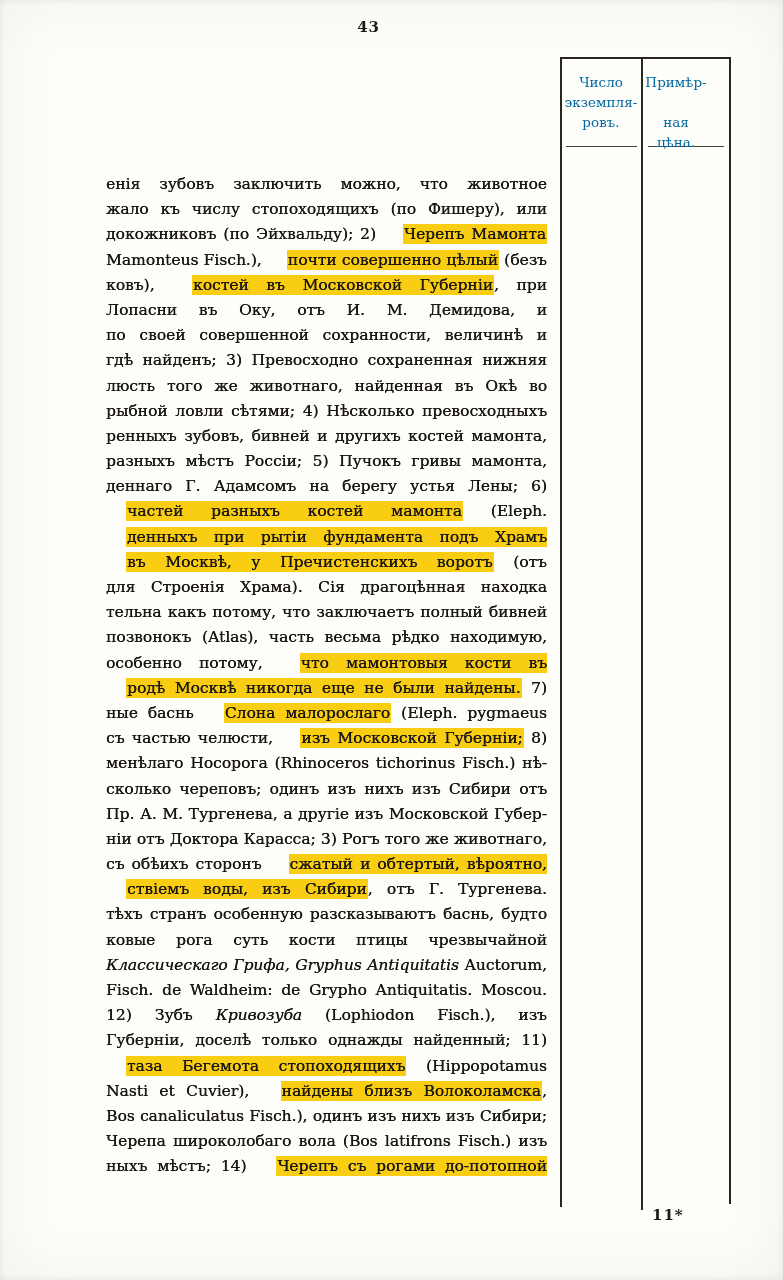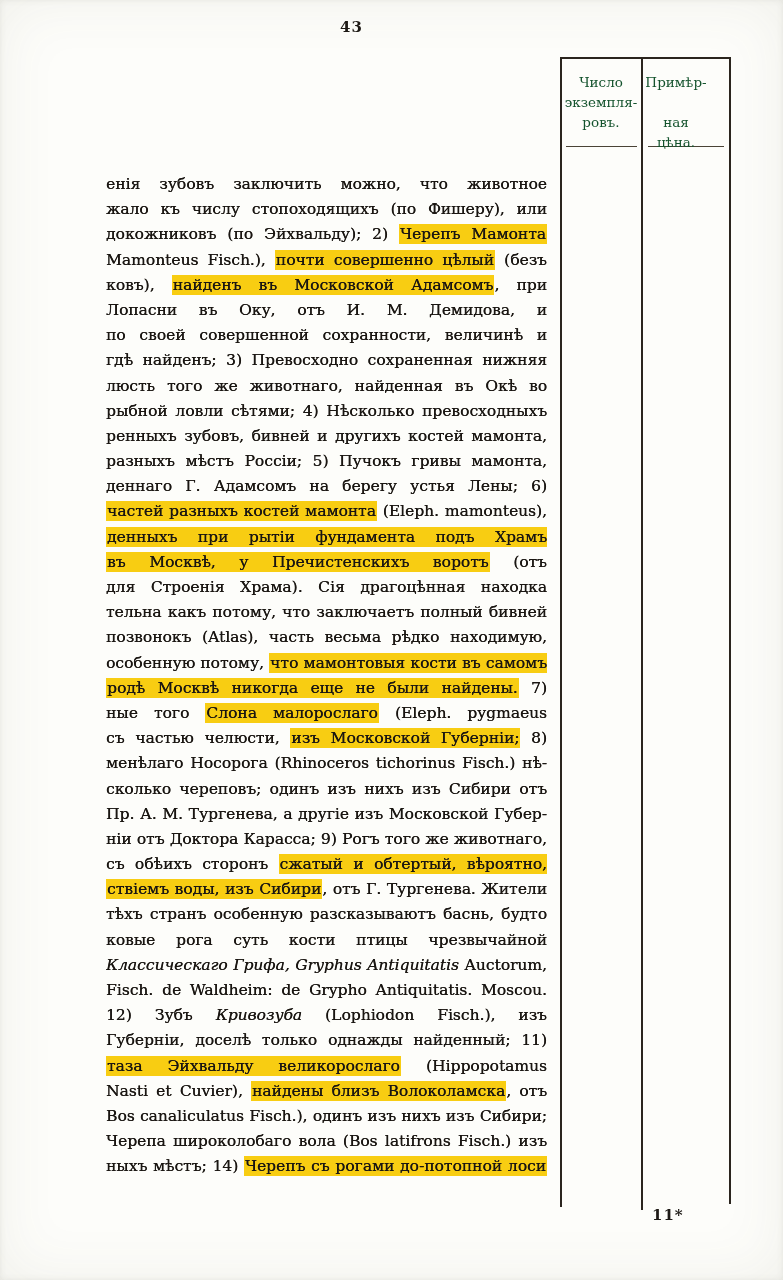--- a/index.html
+++ b/index.html
@@ -7,48 +7,48 @@
     position:relative;
     width:783px;height:1280px;
     background:#fdfdfa;
     box-shadow:inset 0 0 60px rgba(90,85,70,0.08), inset 0 0 6px rgba(90,85,70,0.10);
     font-family:"DejaVu Serif", serif;
     color:#1d1915;
     overflow:hidden;
   }
   .pagenum{
     position:absolute;left:340px;top:18px;width:40px;
-    text-align:left;font-size:15px;font-weight:bold;letter-spacing:1px;
+    text-align:right;font-size:15px;font-weight:bold;letter-spacing:1px;
   }
   
   .vline,.hline{position:absolute;background:#2b251e;}
   .v-left {left:560px;top:57px;width:2px;height:1150px;}
   .v-mid  {left:641px;top:57px;width:2px;height:1153px;}
   .v-right{left:729px;top:57px;width:2px;height:1147px;}
   .h-top  {left:560px;top:57px;width:171px;height:2px;}
   .h-div1 {left:566px;top:146px;width:71px;height:1px;background:#4a4336;}
   .h-div2 {left:648px;top:146px;width:76px;height:1px;background:#4a4336;}
   .colhead{
     position:absolute;top:72px;
     font-size:13.5px;line-height:20px;text-align:center;
-    white-space:pre-line;color:#14532d;
+    white-space:pre-line;color:#0369a1;
   }
   .colhead.c1{left:561px;width:80px;}
   .colhead.c2{left:643px;width:66px;}
   
   #text-block{
     position:absolute;left:106px;top:172px;width:441px;
     font-size:15.5px;color:#1a1612;
     text-shadow:0.25px 0 0 currentColor;
   }
   .line{
     height:25.2px;line-height:25.2px;overflow:hidden;
     text-align:justify;text-align-last:justify;
   }
-  .hl{background:var(--hl,#f8cd12);padding:1px 1px;}
+  .hl{background:var(--hl,#f8cd12);padding:1px 1px;margin-left:20px;}
   .it{font-style:italic;}
   .sig{
     position:absolute;left:652px;top:1206px;width:60px;
     font-size:15px;font-weight:bold;letter-spacing:1px;
   }
 </style>
 </head>
 <body>
 
 <div id="page">
@@ -68,52 +68,52 @@
     <div class="colhead c2">Примѣр-
 
 ная цѣна.</div>
   </div>
 
   <div id="text-block">
       <div class="line"><span>енія зубовъ заключить можно, что животное принадле-</span></div>
       <div class="line"><span>жало къ числу стопоходящихъ (по Фишеру), или твер-</span></div>
       <div class="line"><span>докожниковъ (по Эйхвальду); 2) </span><span class="hl">Черепъ Мамонта</span></div>
       <div class="line"><span>Mamonteus Fisch.), </span><span class="hl">почти совершенно цѣлый</span><span> (безъ клы-</span></div>
-      <div class="line"><span>ковъ), </span><span class="hl">найденъ въ Московской Адамсомъ</span><span>, при впаденіи</span></div>
+      <div class="line"><span>ковъ), </span><span class="hl">костей въ Московской Губерніи</span><span>, при впаденіи</span></div>
       <div class="line"><span>Лопасни въ Оку, отъ И. М. Демидова, и замѣчателенъ</span></div>
       <div class="line"><span>по своей совершенной сохранности, величинѣ и мѣсту,</span></div>
       <div class="line"><span>гдѣ найденъ; 3) Превосходно сохраненная нижняя че-</span></div>
       <div class="line"><span>люсть того же животнаго, найденная въ Окѣ во время</span></div>
       <div class="line"><span>рыбной ловли сѣтями; 4) Нѣсколько превосходныхъ ко-</span></div>
       <div class="line"><span>ренныхъ зубовъ, бивней и другихъ костей мамонта, изъ</span></div>
       <div class="line"><span>разныхъ мѣстъ Россіи; 5) Пучокъ гривы мамонта, най-</span></div>
       <div class="line"><span>деннаго Г. Адамсомъ на берегу устья Лены; 6) Восемь</span></div>
       <div class="line"><span class="hl">частей разныхъ костей мамонта</span><span> (Eleph. mamonteus), </span></div>
       <div class="line"><span class="hl">денныхъ при рытіи фундамента подъ Храмъ Спасителя,</span></div>
       <div class="line"><span class="hl">въ Москвѣ, у Пречистенскихъ воротъ</span><span> (отъ Коммиссіи</span></div>
       <div class="line"><span>для Строенія Храма). Сія драгоцѣнная находка замѣча-</span></div>
       <div class="line"><span>тельна какъ потому, что заключаетъ полный бивней</span></div>
       <div class="line"><span>позвонокъ (Atlas), часть весьма рѣдко находимую, такъ</span></div>
-      <div class="line"><span>особенную потому, </span><span class="hl">что мамонтовыя кости въ самомъ го-</span></div>
+      <div class="line"><span>особенно потому, </span><span class="hl">что мамонтовыя кости въ самомъ го-</span></div>
       <div class="line"><span class="hl">родѣ Москвѣ никогда еще не были найдены.</span><span> 7) Корен-</span></div>
-      <div class="line"><span>ные того </span><span class="hl">Слона малорослаго</span><span> (Eleph. pygmaeus Fisch.),</span></div>
+      <div class="line"><span>ные баснь </span><span class="hl">Слона малорослаго</span><span> (Eleph. pygmaeus Fisch.),</span></div>
       <div class="line"><span>съ частью челюсти, </span><span class="hl">изъ Московской Губерніи;</span><span> 8) Ока-</span></div>
       <div class="line"><span>менѣлаго Носорога (Rhinoceros tichorinus Fisch.) нѣ-</span></div>
       <div class="line"><span>сколько череповъ; одинъ изъ нихъ изъ Сибири отъ Его</span></div>
       <div class="line"><span>Пр. А. М. Тургенева, а другіе изъ Московской Губер-</span></div>
-      <div class="line"><span>ніи отъ Доктора Карасса; 9) Рогъ того же животнаго,</span></div>
+      <div class="line"><span>ніи отъ Доктора Карасса; 3) Рогъ того же животнаго,</span></div>
       <div class="line"><span>съ обѣихъ сторонъ </span><span class="hl">сжатый и обтертый, вѣроятно, дѣй-</span></div>
       <div class="line"><span class="hl">ствіемъ воды, изъ Сибири</span><span>, отъ Г. Тургенева. Жители</span></div>
       <div class="line"><span>тѣхъ странъ особенную разсказываютъ баснь, будто та-</span></div>
       <div class="line"><span>ковые рога суть кости птицы чрезвычайной величины</span></div>
       <div class="line"><span class="it">Классическаго Грифа, Gryphus Antiquitatis</span><span> Auctorum, Vid.</span></div>
       <div class="line"><span>Fisch. de Waldheim: de Grypho Antiquitatis. Moscou. 1837);</span></div>
       <div class="line"><span>12) Зубъ </span><span class="it">Кривозуба</span><span> (Lophiodon Fisch.), изъ Оренбургской</span></div>
       <div class="line"><span>Губерніи, доселѣ только однажды найденный; 11) </span></div>
-      <div class="line"><span class="hl">таза Эйхвальду великорослаго</span><span> (Hippopotamus maximus</span></div>
+      <div class="line"><span class="hl">таза Бегемота стопоходящихъ</span><span> (Hippopotamus maximus</span></div>
       <div class="line"><span>Nasti et Cuvier), </span><span class="hl">найдены близъ Волоколамска</span><span>, отъ Г.</span></div>
       <div class="line"><span>Bos canaliculatus Fisch.), одинъ изъ нихъ изъ Сибири; 13)</span></div>
       <div class="line"><span>Черепа широколобаго вола (Bos latifrons Fisch.) изъ раз-</span></div>
       <div class="line"><span>ныхъ мѣстъ; 14) </span><span class="hl">Черепъ съ рогами до-потопной лоси</span></div>
     </div>
 
   <div class="sig">11*</div>
 
 </div>
 

